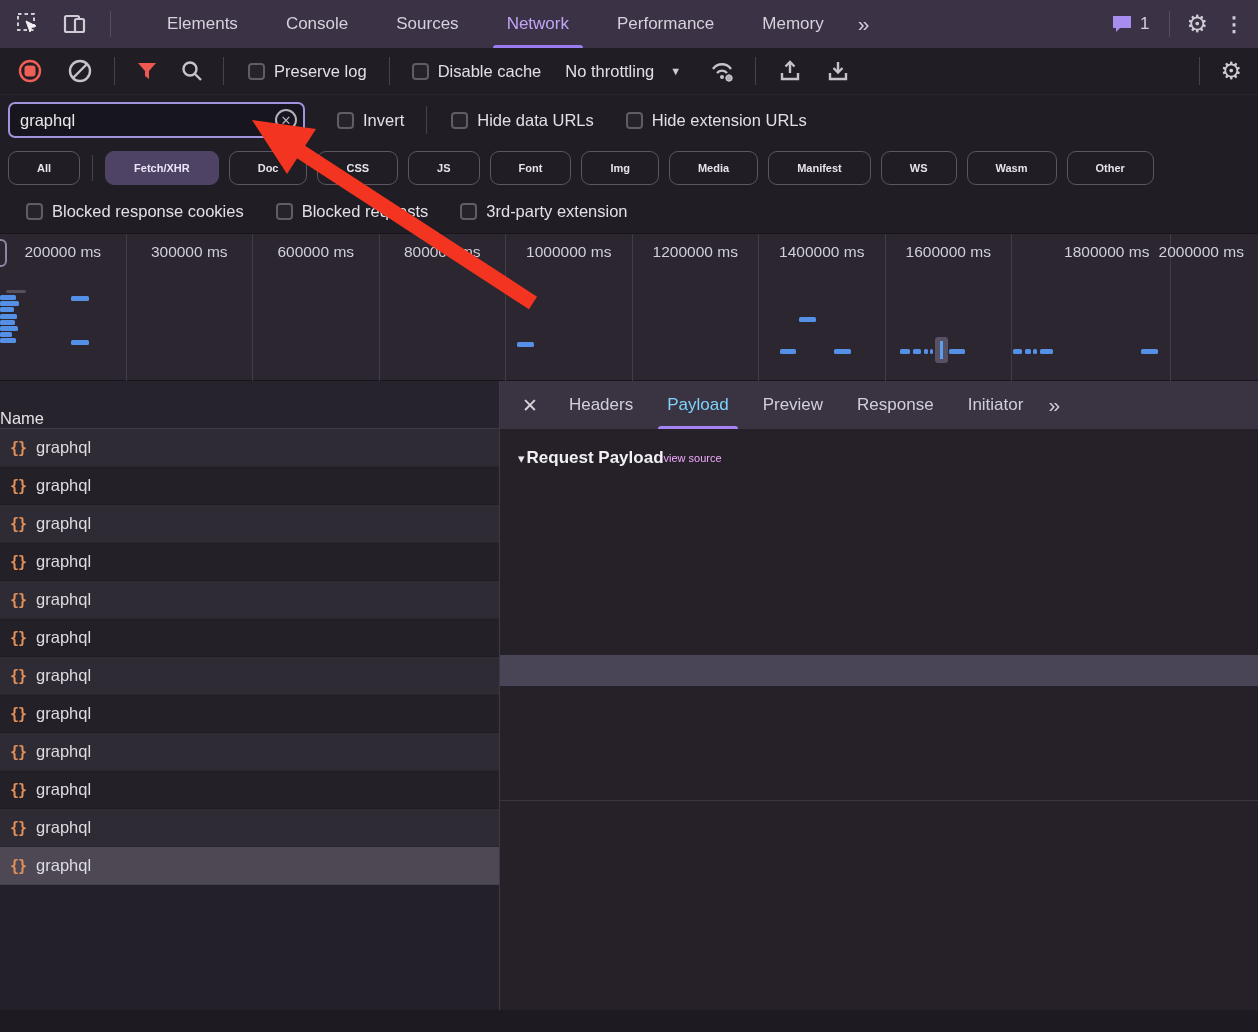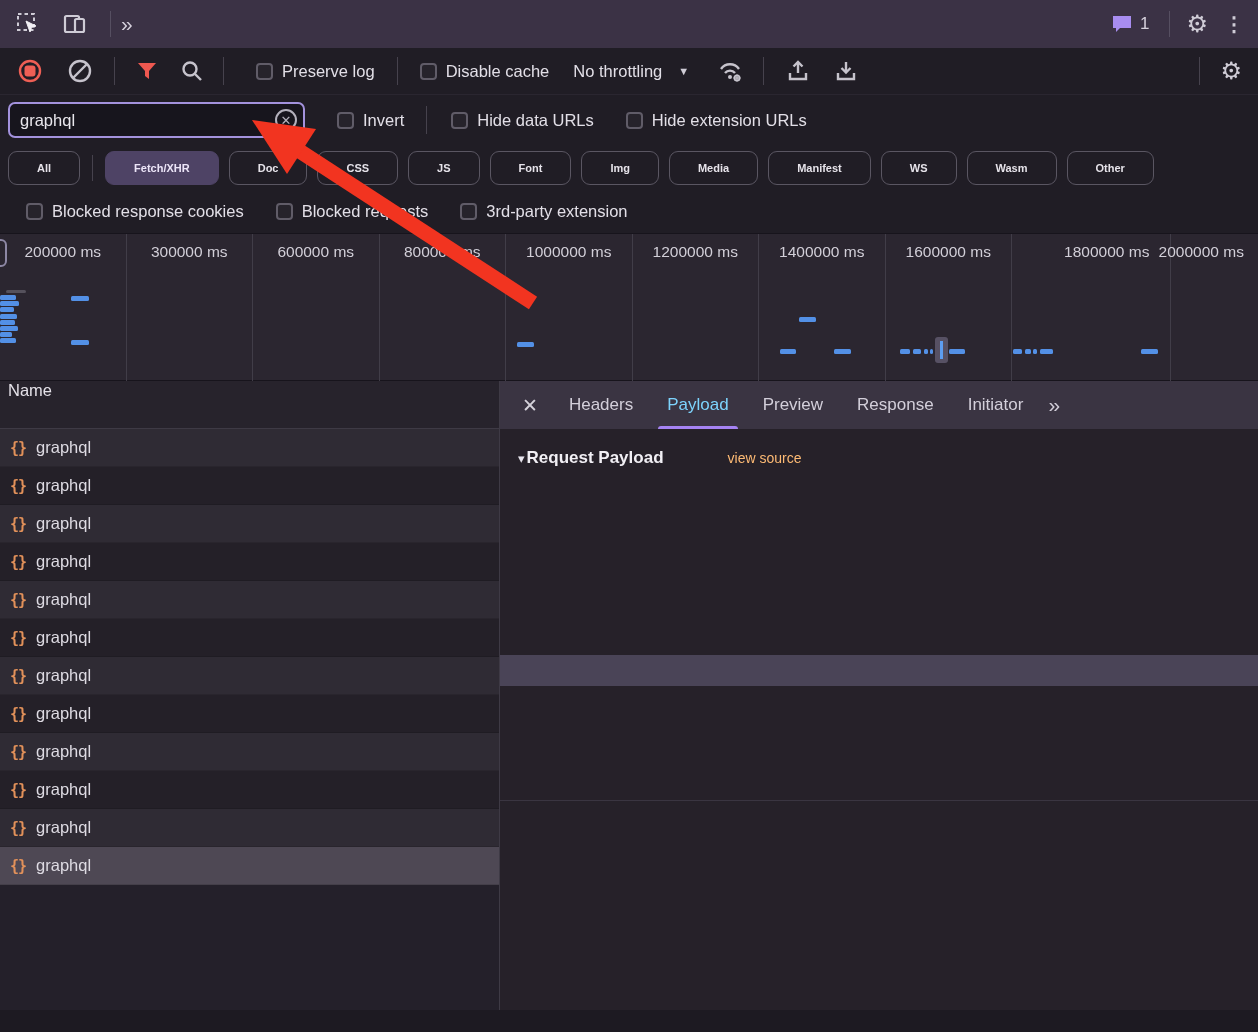--- a/index.html
+++ b/index.html
@@ -65,21 +65,21 @@
   .tl-bar { position:absolute; border-radius:1.5px; }
   .tl-pill { position:absolute; border:2px solid #8d87a4; border-radius:8px; background:#2b2630; }
   .tl-marker { position:absolute; background:#575164; border-radius:3px; }
   .tl-marker::after { content:""; position:absolute; left:50%; top:4px; bottom:4px;
     width:3px; margin-left:-1.5px; background:#5d9df0; }
   
   .main { position:absolute; left:0; top:381px; width:1258px; height:629px; display:flex; }
   .left-pane { width:500px; height:629px; border-right:1px solid #3e3a45;
     background:#24202a; display:flex; flex-direction:column; }
   .name-header { height:48px; background:#27232c; border-bottom:1px solid #3e3a45;
-    display:flex; align-items:flex-start; padding-left:8px; font-size:16.5px; color:#e4e1e8; }
+    display:flex; align-items:flex-end; padding-left:0; font-size:16.5px; color:#e4e1e8; }
   .req-row { height:38px; display:flex; align-items:center; gap:10px; padding-left:10px;
     font-size:16.5px; color:#dedbe3; border-bottom:1px solid rgba(0,0,0,0.12); }
   .req-row.odd { background:#2f2b34; }
   .req-row.even { background:#242028; }
   .req-row.sel { background:#4e4854; }
   .brace-ic { font-family:"DejaVu Sans Mono",monospace; font-weight:bold;
     font-size:15px; color:#e2915a; letter-spacing:-1px; }
   
   .right-pane { width:758px; height:629px; background:#262129; display:flex; flex-direction:column; }
   .panel-header { height:48px; background:#3a3442; display:flex; align-items:center;
@@ -88,21 +88,21 @@
   .ptab { position:relative; height:48px; display:flex; align-items:center;
     padding:0 17px; font-size:17px; color:#d3cfda; }
   .ptab.sel { color:#7dd3fc; }
   .ptab.sel::after { content:""; position:absolute; left:8px; right:8px; bottom:0;
     height:3px; border-radius:3px 3px 0 0; background:#a583f3; }
   .panel-chev { font-size:21px; color:#d3cfda; padding-left:8px; letter-spacing:-2px; }
   .payload { flex:1; overflow:hidden; }
   .pl-title { display:flex; align-items:center; margin:14px 0 0 18px; height:30px; }
   .pl-twisty { font-size:13px; color:#e8e5ee; margin-right:2px; }
   .pl-title-text { font-size:17px; font-weight:bold; color:#f1eff4; }
-  .pl-viewsource { font-size:14px; color:#fdba74; margin-left:64px; }
+  .pl-viewsource { font-size:11px; color:#f0abfc; }
   .code { margin-top:12px; font-family:"DejaVu Sans Mono",monospace; font-size:15.5px;
     white-space:pre; }
   .cline { height:31px; line-height:31px; overflow:hidden; color:#d9d6df; }
   .cline.sel { background:#4a4457; }
   .pl-divider { height:1px; background:#3a3541; margin-top:11px; }
   
   .bottomstrip { position:absolute; left:0; top:1010px; width:1258px; height:22px;
     background:#1d1a22; }
   
   .arrow-overlay { position:absolute; left:0; top:0; width:1258px; height:1032px;
@@ -123,20 +123,28 @@
         </svg>
       </span>
       <span class="icon-btn">
         <svg width="26" height="24" viewBox="0 0 26 24">
           <rect x="3" y="4" width="14" height="16" rx="1.5" fill="none" stroke="#cfccd6" stroke-width="2.2"></rect>
           <rect x="13" y="7" width="9" height="13" rx="1.5" fill="#3b3245" stroke="#cfccd6" stroke-width="2.2"></rect>
         </svg>
       </span>
     </div>
     <div class="tb-sep"></div>
+    <div class="tabs" id="topTabs">
+        <div class="tab">Elements</div>
+        <div class="tab">Console</div>
+        <div class="tab">Sources</div>
+        <div class="tab sel">Network</div>
+        <div class="tab">Performance</div>
+        <div class="tab">Memory</div>
+      </div>
     <span class="more-chev">»</span>
     <div class="tb-right">
       <span class="msg-wrap">
         <span class="icon-btn">
           <svg width="22" height="20" viewBox="0 0 22 20">
             <path d="M2 2 h18 v12 h-11 l-4 4 v-4 h-3 z" fill="#a88df0"></path>
           </svg>
         </span>
         <span>1</span>
       </span>
@@ -165,21 +173,21 @@
         <path d="M1 1 h18 l-7 8 v8 l-4 -3 v-5 z" fill="#ef5850"></path>
       </svg>
     </span>
     <span class="icon-btn" style="margin-left:24px">
       <svg width="22" height="22" viewBox="0 0 22 22">
         <circle cx="9" cy="9" r="6.5" fill="none" stroke="#c6c3cc" stroke-width="2.4"></circle>
         <line x1="14" y1="14" x2="20" y2="20" stroke="#c6c3cc" stroke-width="2.4"></line>
       </svg>
     </span>
     <div class="vsep" style="margin-left:20px"></div>
-    <label class="chk-item" style="margin-left:32px">
+    <label class="chk-item" style="margin-left:24px">
       <span class="check"></span>
       <span>Preserve log</span>
     </label>
     <div class="vsep" style="margin-left:22px"></div>
     <label class="chk-item" style="margin-left:22px">
       <span class="check"></span>
       <span>Disable cache</span>
     </label>
     <span class="throttle" style="margin-left:24px">
       <span>No throttling</span>

